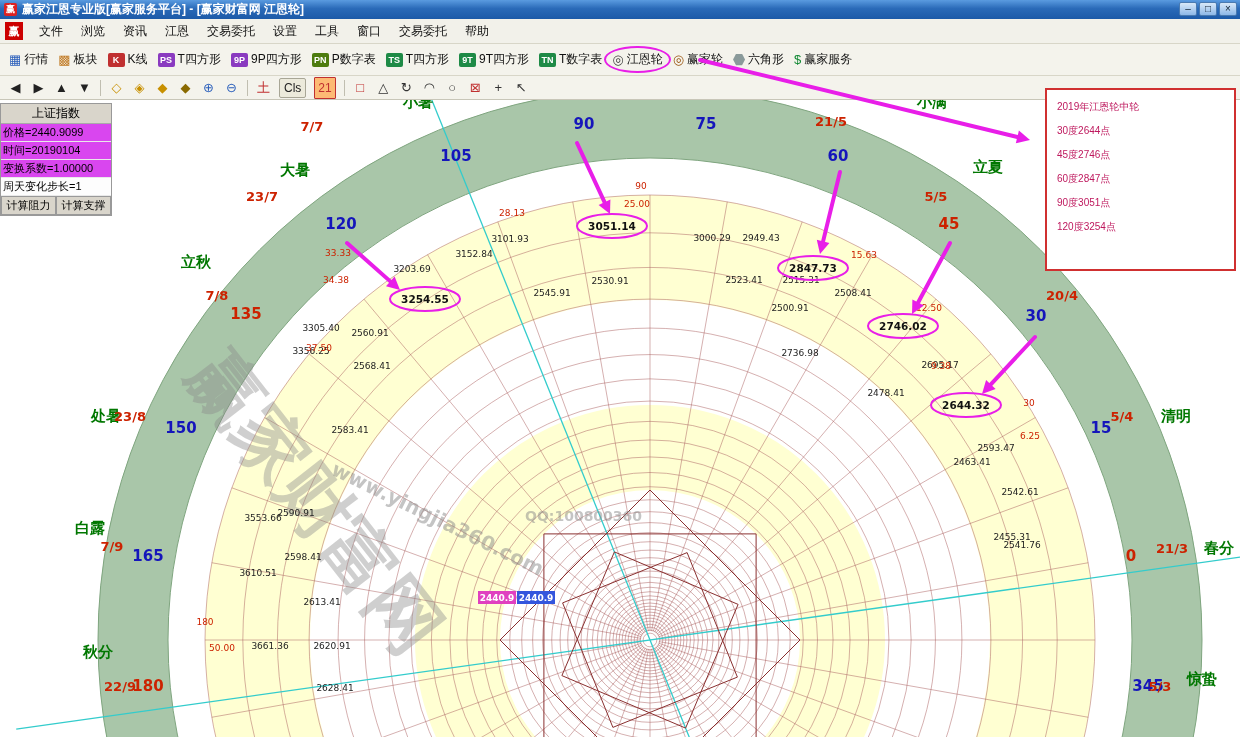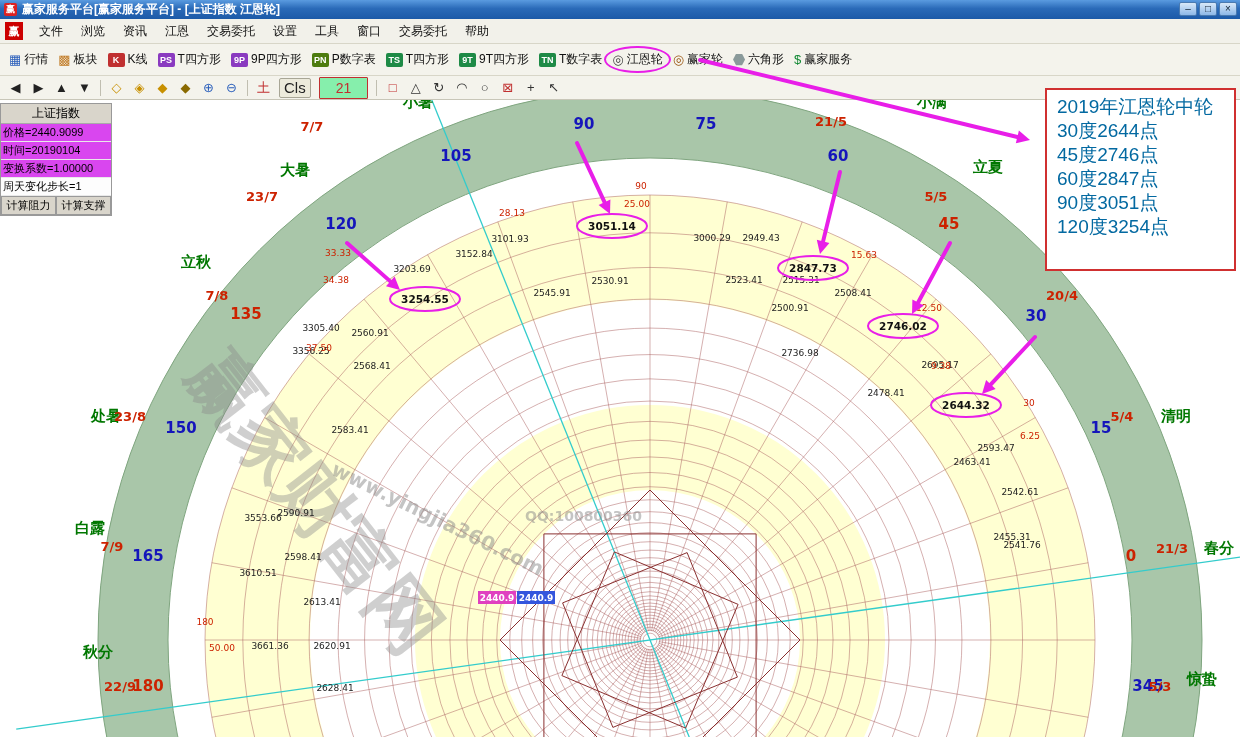--- a/index.html
+++ b/index.html
@@ -23,45 +23,45 @@
 .tile{display:inline-block;min-width:17px;height:14px;font-size:9px;font-weight:bold;color:#fff;
   text-align:center;line-height:14px;border-radius:2px;padding:0 1px}
 .glyph{font-size:13px;line-height:14px}
 .ic-hex{width:12px;height:12px;background:#8a9a9a;display:inline-block;
   clip-path:polygon(25% 3%,75% 3%,100% 50%,75% 97%,25% 97%,0 50%)}
 .circled::after{content:"";position:absolute;left:-3px;right:-3px;top:-2px;bottom:-2px;
   border:2px solid #e81ee8;border-radius:50%;pointer-events:none}
 .toolbar2{height:24px;background:#f4f3ec;border-bottom:1px solid #c8c6b8;display:flex;align-items:center;
   padding:0 8px;gap:8px;font-size:13px;position:relative;z-index:5}
 .tb2{min-width:15px;text-align:center;color:#222;line-height:18px}
-.tb2.text{font-size:15px;border:1px solid #a8a696;background:#eceadb;padding:0 4px;border-radius:2px}
-.tb2.cal{font-size:14px;border:1px solid #c03030;color:#c03030;background:#86efac;padding:1px 16px;border-radius:1px}
+.tb2.text{font-size:12px;border:1px solid #a8a696;background:#eceadb;padding:0 4px;border-radius:2px}
+.tb2.cal{font-size:12px;border:1px solid #c03030;color:#c03030;background:#fdba74;padding:1px 3px;border-radius:1px}
 .sep{width:1px;height:16px;background:#c0beb0}
 .chart{position:absolute;left:0;top:100px;width:1240px;height:637px;background:#fff;overflow:hidden}
 #wheel{position:absolute;left:0;top:0}
 #overlay{position:absolute;left:0;top:0;z-index:50;pointer-events:none}
 .info-panel{position:absolute;left:0;top:103px;width:112px;z-index:10;font-size:11px;
   border:1px solid #999;background:#fff}
 .info-header{background:#d9d5cb;text-align:center;font-size:12px;padding:1px 0;border-bottom:1px solid #aaa}
 .info-row{padding:1px 2px;white-space:nowrap;overflow:hidden;border-bottom:1px solid #e9e9e9}
 .info-row.blue{background:#d946ef}
 .info-row.white{background:#fdfdfd}
 .info-buttons{display:flex}
 .info-btn{flex:1;background:#d9d5cb;border:1px solid #999;font-size:11px;padding:1px 0;text-align:center;white-space:nowrap}
 .annotation{position:absolute;left:1045px;top:88px;width:191px;height:183px;background:#fff;
   border:2px solid #d03030;z-index:10;padding:5px 10px}
-.annotation div{color:#0369a1;font-size:19px;line-height:24px;white-space:nowrap}
+.annotation div{color:#be185d;font-size:10px;line-height:24px;white-space:nowrap}
 svg text{font-family:"DejaVu Sans","Liberation Sans",sans-serif}
 </style>
 </head>
 <body>
 
 <div class="titlebar">
   <span class="title-icon">赢</span>
-  <span>赢家服务平台[赢家服务平台] - [上证指数 江恩轮]</span>
+  <span>赢家江恩专业版[赢家服务平台] - [赢家财富网 江恩轮]</span>
   <span class="win-controls">
     <span class="win-btn">–</span>
     <span class="win-btn">□</span>
     <span class="win-btn">×</span>
   </span>
 </div>
 
 <div class="menubar">
   <span class="menu-logo">赢</span>
   <span id="menu-items" style="display:flex">

